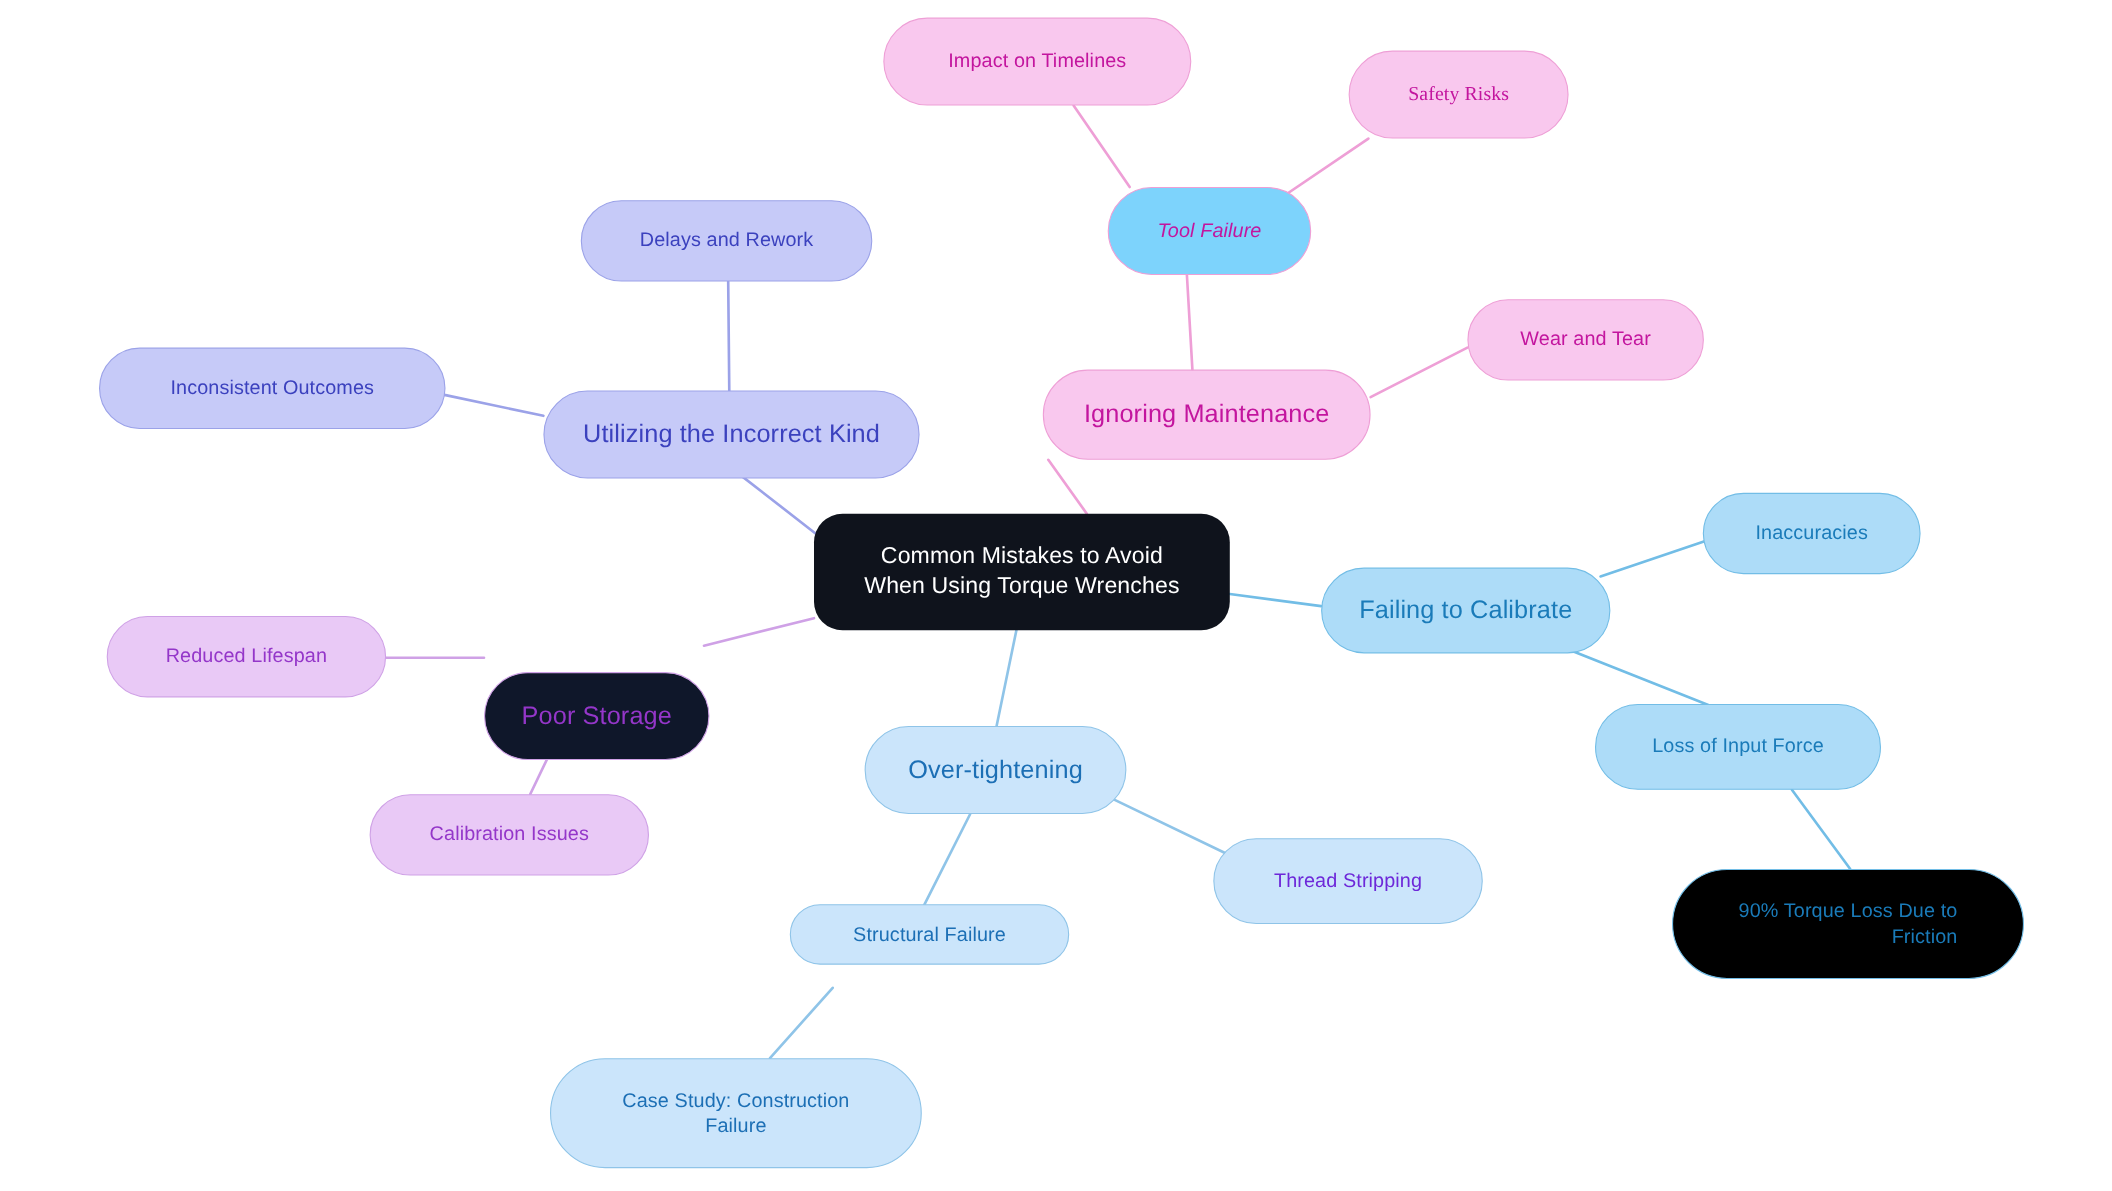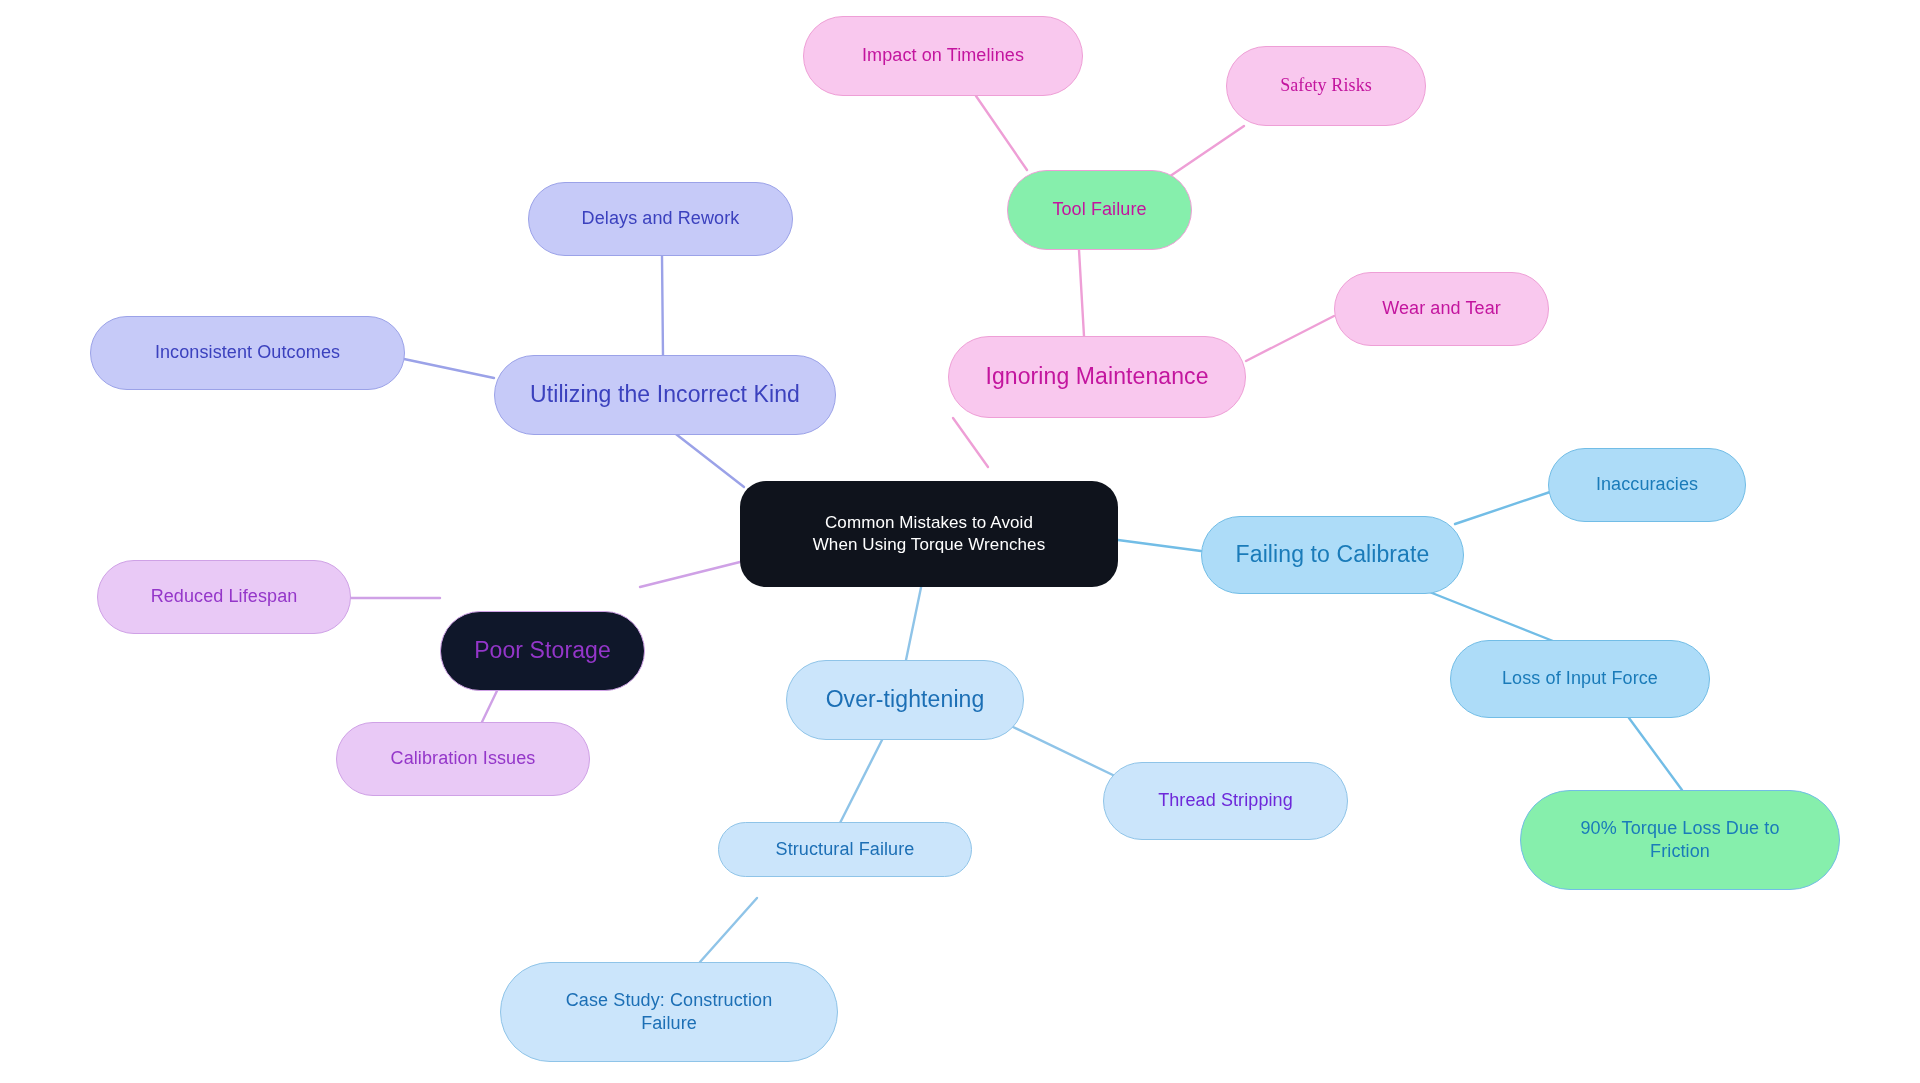--- a/index.html
+++ b/index.html
@@ -36,23 +36,22 @@
     border-style: solid;
     border-width: 1.5px;
     padding: 4px 14px;
     line-height: 1.28;
     white-space: pre-line;
     letter-spacing: 0.1px;
   }
   .node.root {
     border-radius: 26px;
     border-width: 0;
-    font-size: 17px;
+    font-size: 21px;
     font-weight: 400;
-    margin-top: 14px;
   }
   .node.branch { font-size: 23px; }
   .node.leaf   { font-size: 18px; }
 </style>
 </head>
 <body>
 
 <div id="mindmap-root" style="background: rgb(255, 255, 255);">
   <svg id="edge-layer" viewBox="0 0 1920 1083" width="1920" height="1083">
       <path d="M 744 487 L 672 431" stroke="#9BA2E8" stroke-width="2.4" fill="none" stroke-linecap="round"></path>
@@ -76,27 +75,27 @@
       <path d="M 520 643 L 482 722" stroke="#CFA1E6" stroke-width="2.4" fill="none" stroke-linecap="round"></path>
     </svg>
   <div id="node-layer">
       <div class="node root" style="background: rgb(15, 19, 28); color: rgb(255, 255, 255); left: 740px; top: 467px; width: 378px; height: 106px;">Common Mistakes to Avoid
 When Using Torque Wrenches</div>
       <div class="node branch" style="background: rgb(198, 202, 248); border-color: rgb(155, 162, 232); color: rgb(59, 65, 190); left: 494px; top: 355px; width: 342px; height: 80px;">Utilizing the Incorrect Kind</div>
       <div class="node leaf" style="background: rgb(198, 202, 248); border-color: rgb(155, 162, 232); color: rgb(59, 65, 190); left: 528px; top: 182px; width: 265px; height: 74px;">Delays and Rework</div>
       <div class="node leaf" style="background: rgb(198, 202, 248); border-color: rgb(155, 162, 232); color: rgb(59, 65, 190); left: 90px; top: 316px; width: 315px; height: 74px;">Inconsistent Outcomes</div>
       <div class="node branch" style="background: rgb(249, 200, 238); border-color: rgb(238, 159, 214); color: rgb(195, 21, 158); left: 948px; top: 336px; width: 298px; height: 82px;">Ignoring Maintenance</div>
       <div class="node leaf" style="background: rgb(249, 200, 238); border-color: rgb(238, 159, 214); color: rgb(195, 21, 158); left: 1334px; top: 272px; width: 215px; height: 74px;">Wear and Tear</div>
-      <div class="node leaf" style="background: #86efac; border-color: rgb(238, 159, 214); color: rgb(195, 21, 158); left: 1007px; top: 170px; width: 185px; height: 80px;">Tool Failure</div>
+      <div class="node leaf" style="background: #7dd3fc; border-color: rgb(238, 159, 214); color: rgb(195, 21, 158); left: 1007px; top: 170px; width: 185px; height: 80px; font-style: italic;">Tool Failure</div>
       <div class="node leaf" style="background: rgb(249, 200, 238); border-color: rgb(238, 159, 214); color: rgb(195, 21, 158); left: 803px; top: 16px; width: 280px; height: 80px;">Impact on Timelines</div>
       <div class="node leaf" style="background: rgb(249, 200, 238); border-color: rgb(238, 159, 214); color: rgb(195, 21, 158); left: 1226px; top: 46px; width: 200px; height: 80px; font-family: Liberation Serif, serif;">Safety Risks</div>
       <div class="node branch" style="background: rgb(173, 220, 248); border-color: rgb(114, 189, 230); color: rgb(26, 123, 185); left: 1201px; top: 516px; width: 263px; height: 78px;">Failing to Calibrate</div>
       <div class="node leaf" style="background: rgb(173, 220, 248); border-color: rgb(114, 189, 230); color: rgb(26, 123, 185); left: 1548px; top: 448px; width: 198px; height: 74px;">Inaccuracies</div>
       <div class="node leaf" style="background: rgb(173, 220, 248); border-color: rgb(114, 189, 230); color: rgb(26, 123, 185); left: 1450px; top: 640px; width: 260px; height: 78px;">Loss of Input Force</div>
-      <div class="node leaf" style="background: #86efac; border-color: rgb(114, 189, 230); color: rgb(26, 123, 185); left: 1520px; top: 790px; width: 320px; height: 100px;">90% Torque Loss Due to
+      <div class="node leaf" style="background: #000000; border-color: rgb(114, 189, 230); color: rgb(26, 123, 185); left: 1520px; top: 790px; width: 320px; height: 100px; text-align: right;">90% Torque Loss Due to
 Friction</div>
       <div class="node branch" style="background: rgb(203, 229, 251); border-color: rgb(143, 196, 232); color: rgb(28, 111, 181); left: 786px; top: 660px; width: 238px; height: 80px;">Over-tightening</div>
       <div class="node leaf" style="background: rgb(203, 229, 251); border-color: rgb(143, 196, 232); color: #6d28d9; left: 1103px; top: 762px; width: 245px; height: 78px;">Thread Stripping</div>
       <div class="node leaf" style="background: rgb(203, 229, 251); border-color: rgb(143, 196, 232); color: rgb(28, 111, 181); left: 718px; top: 822px; width: 254px; height: 55px;">Structural Failure</div>
       <div class="node leaf" style="background: rgb(203, 229, 251); border-color: rgb(143, 196, 232); color: rgb(28, 111, 181); left: 500px; top: 962px; width: 338px; height: 100px;">Case Study: Construction
 Failure</div>
       <div class="node branch" style="background: #0f172a; border-color: rgb(207, 161, 230); color: rgb(148, 54, 201); left: 440px; top: 563px; width: 205px; height: 80px; margin-top: 48px;">Poor Storage</div>
       <div class="node leaf" style="background: rgb(233, 201, 246); border-color: rgb(207, 161, 230); color: rgb(148, 54, 201); left: 97px; top: 560px; width: 254px; height: 74px;">Reduced Lifespan</div>
       <div class="node leaf" style="background: rgb(233, 201, 246); border-color: rgb(207, 161, 230); color: rgb(148, 54, 201); left: 336px; top: 722px; width: 254px; height: 74px;">Calibration Issues</div>
     </div>

